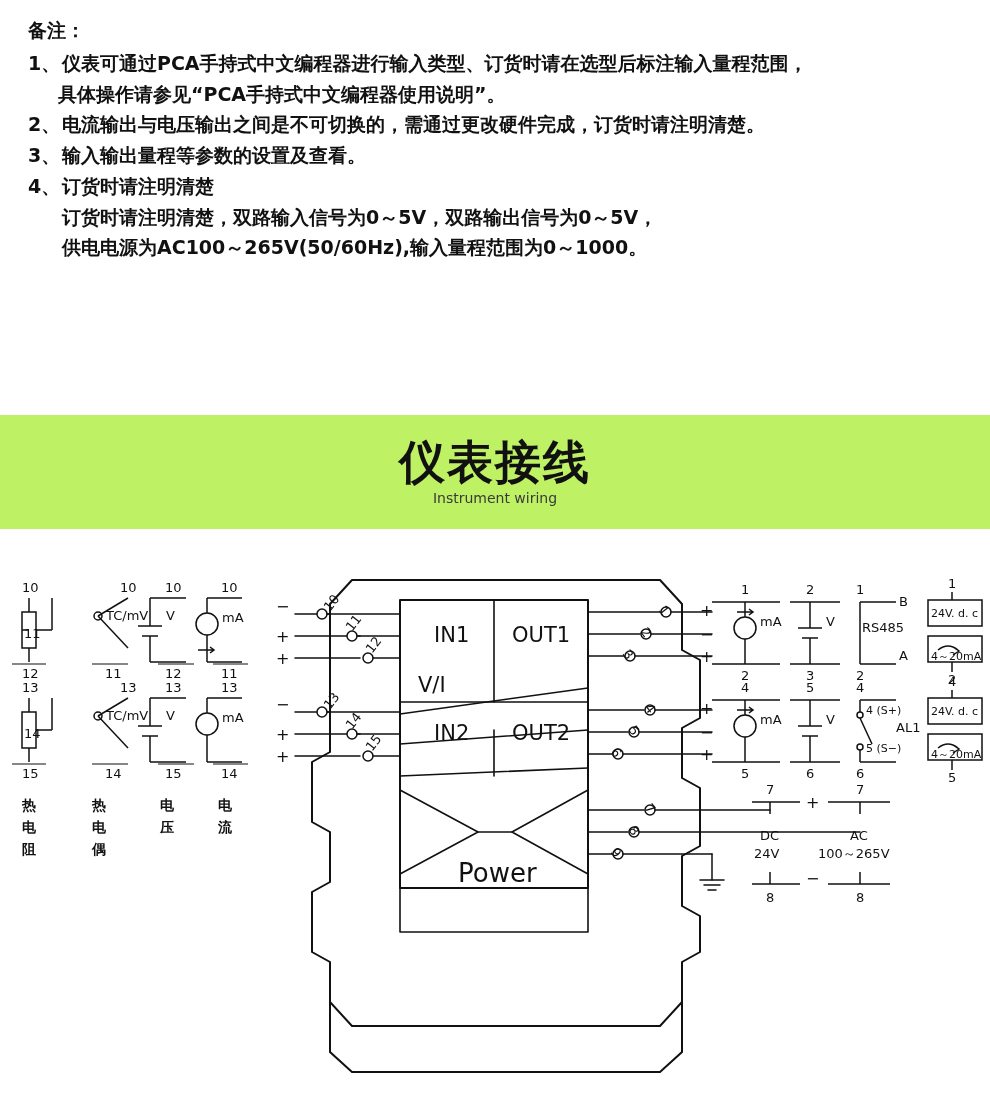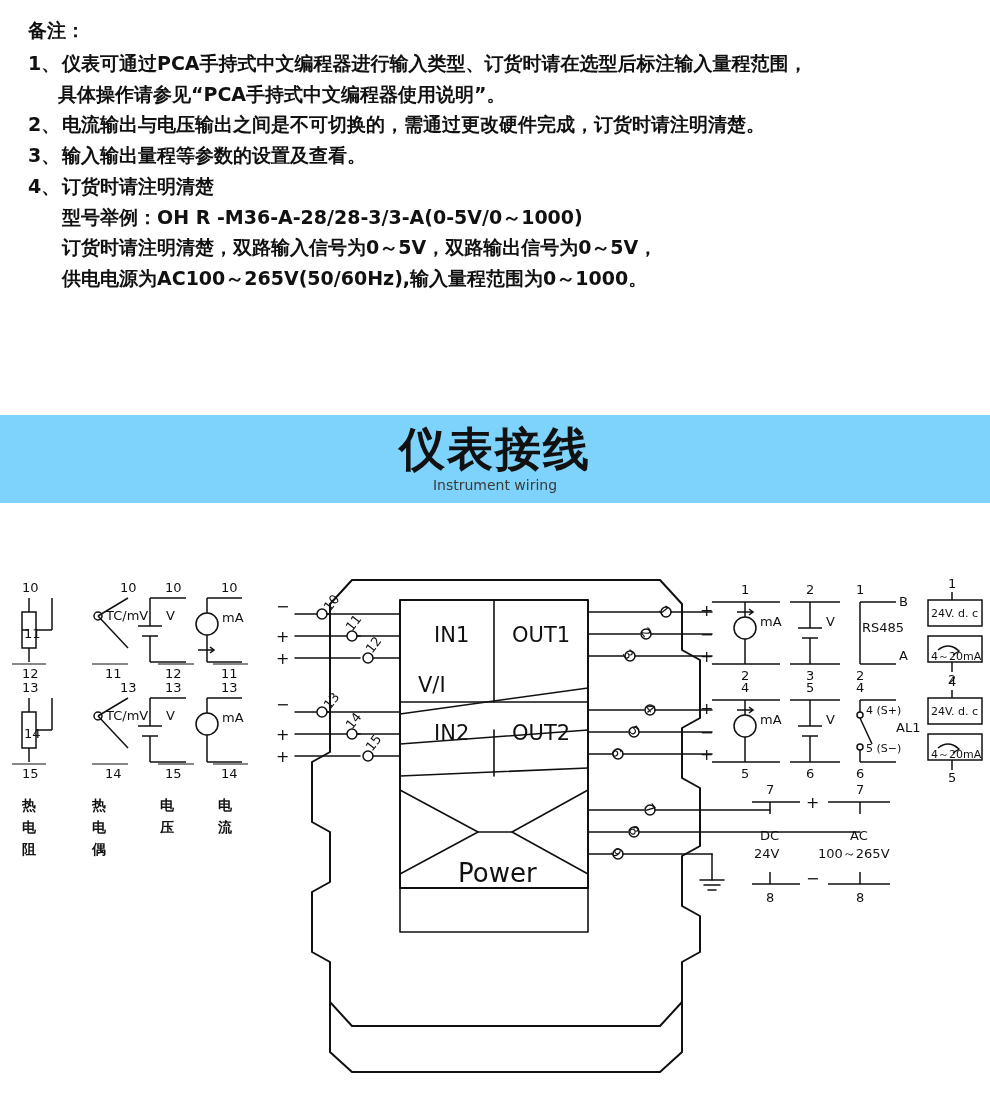--- a/index.html
+++ b/index.html
@@ -21,22 +21,22 @@
   .notes .title{margin-bottom:2px;}
   .note-row{display:flex;align-items:flex-start;}
   .note-num{width:34px;flex:0 0 34px;}
   .note-text{flex:1;}
   .sub-line{margin-left:30px;}
   .notes .indent{margin-left:34px;}
 
   
   .banner{
     position:absolute;
-    left:0;top:415px;width:990px;height:88px;
-    background:#7dd3fc;
+    left:0;top:415px;width:990px;height:114px;
+    background:#bef264;
     display:flex;flex-direction:column;
     align-items:center;justify-content:center;
   }
   .banner .cn{
     font-size:46px;font-weight:bold;letter-spacing:2px;color:#111;
     line-height:1.05;
   }
   .banner .en{
     font-size:14px;color:#3a3a3a;margin-top:4px;
   }
@@ -73,21 +73,20 @@
   <div class="note-row">
     <div class="note-num">3、</div>
     <div class="note-text">输入输出量程等参数的设置及查看。</div>
   </div>
 
   <div class="note-row">
     <div class="note-num">4、</div>
     <div class="note-text">订货时请注明清楚</div>
   </div>
 
-  <div class="indent">型号举例：OH R -M36-A-28/28-3/3-A(0-5V/0～1000)</div>
   <div class="indent">订货时请注明清楚，双路输入信号为0～5V，双路输出信号为0～5V，</div>
   <div class="indent">供电电源为AC100～265V(50/60Hz),输入量程范围为0～1000。</div>
 </div>
 
 <div class="banner">
   <div class="cn">仪表接线</div>
   <div class="en">Instrument wiring</div>
 </div>
 
 <div class="diagram">

